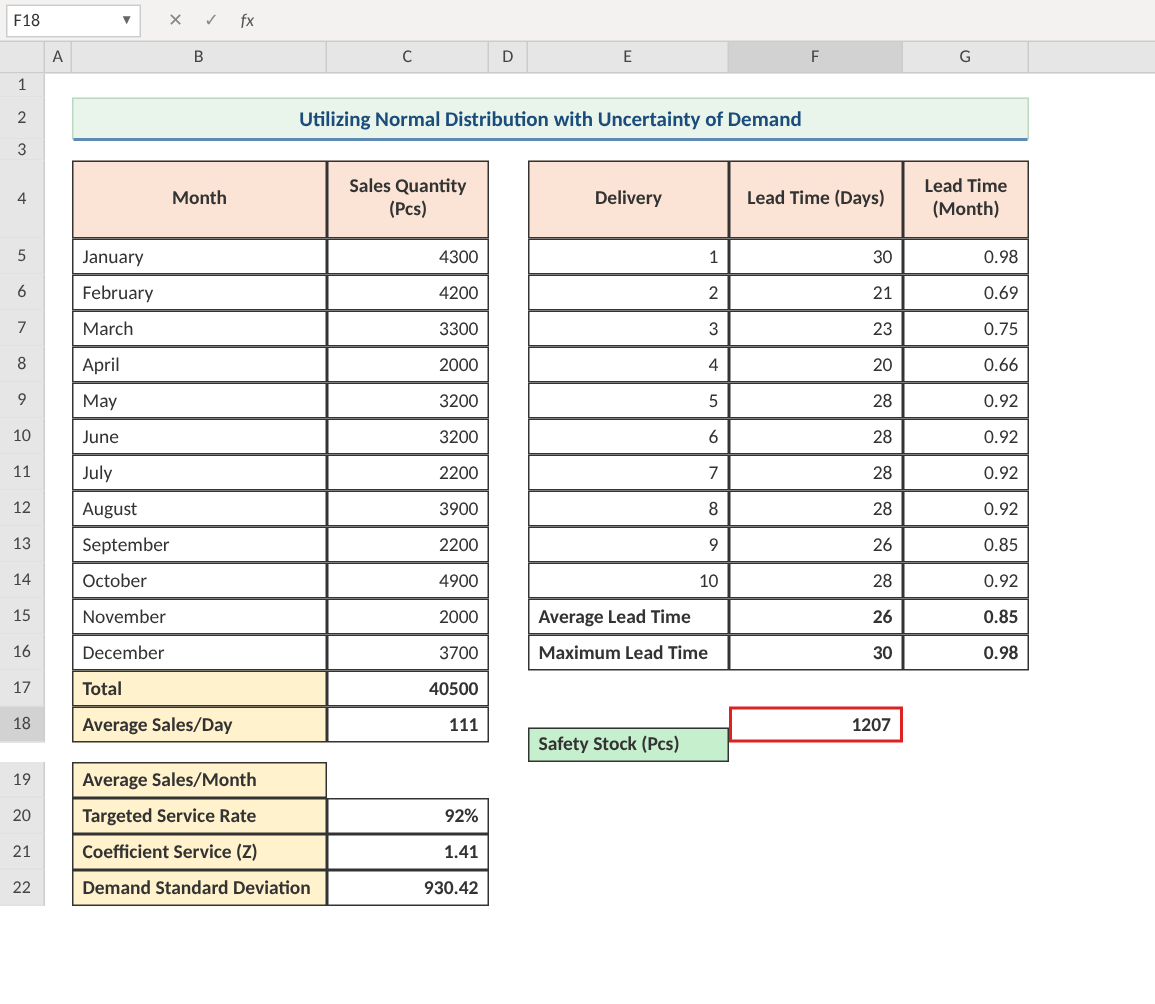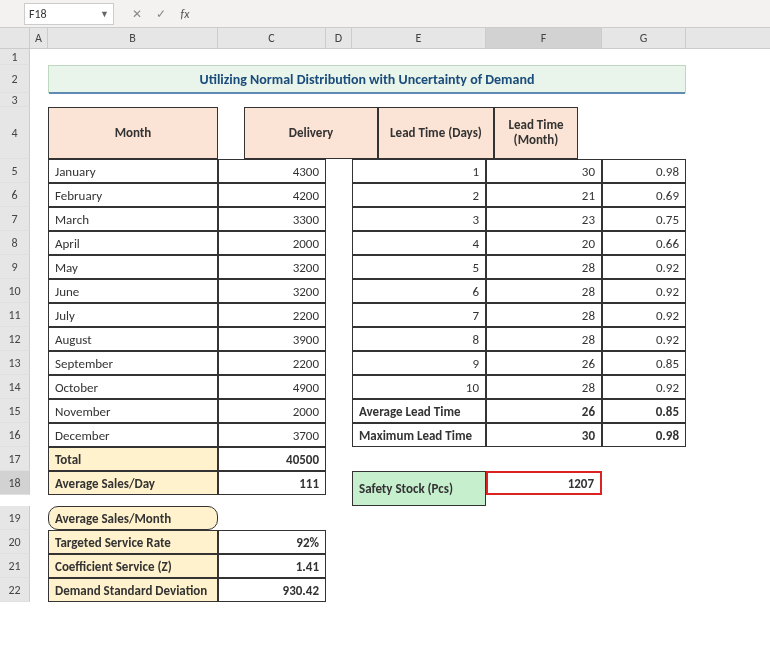--- a/index.html
+++ b/index.html
@@ -1,20 +1,20 @@
 <!DOCTYPE html>
 <html><head>
 <meta charset="utf-8">
 <style>
 * { box-sizing: border-box; margin: 0; padding: 0; }
 body { font-family: Calibri, Arial, sans-serif; font-size: 13px; background: #fff; color: #333; }
 
 
 .formula-bar { display: flex; align-items: center; height: 28px; border-bottom: 1px solid #ccc; background: #f3f2f1; padding: 0 4px; gap: 2px; }
-.name-box { width: 90px; height: 22px; background: #fff; border: 1px solid #ccc; display: flex; align-items: center; justify-content: space-between; padding: 0 4px; font-size: 12px; margin-left: 20px; }
+.name-box { width: 90px; height: 22px; background: #fff; border: 1px solid #ccc; display: flex; align-items: center; justify-content: space-between; padding: 0 4px; font-size: 12px; }
 .name-box .dd { color: #666; font-size: 9px; }
 .fb-btn { width: 22px; height: 22px; display: flex; align-items: center; justify-content: center; font-size: 12px; color: #888; }
 .fx { font-style: italic; font-size: 12px; color: #555; }
 .formula-input { flex: 1; height: 22px; background: #fff; border: 1px solid #ccc; padding: 0 6px; font-size: 13px; display: flex; align-items: center; }
 .formula-hl { border: 2px solid #d22; padding: 2px 4px; margin-left: -4px; }
 
 
 .grid { position: relative; background:#fff; }
 .col-headers { display: flex; background: #e6e6e6; border-bottom: 1px solid #ccc; }
 .corner { width: 30px; height: 20px; border-right: 1px solid #ccc; background:#e6e6e6; }
@@ -96,20 +96,21 @@
       </div>
       <div class="row">
         <div class="rh" style="height: 14px;">3</div>
         <div class="cell blank" style="width: 18px; height: 14px;"></div>
         <div class="cell blank" style="width: 638px; height: 14px;"></div>
       </div>
       <div class="row">
         <div class="rh" style="height: 52px;">4</div>
         <div class="cell blank" style="width: 18px; height: 52px;"></div>
         <div class="cell tbl-head" style="width: 170px; height: 52px;">Month</div>
+        <div class="cell tbl-head" style="width: 108px; height: 52px;">Sales Quantity (Pcs)</div>
         <div class="cell blank" style="width: 26px; height: 52px;"></div>
         <div class="cell tbl-head" style="width: 134px; height: 52px;">Delivery</div>
         <div class="cell tbl-head" style="width: 116px; height: 52px;">Lead Time (Days)</div>
         <div class="cell tbl-head" style="width: 84px; height: 52px;">Lead Time (Month)</div>
       </div>
       <div class="row">
         <div class="rh" style="height: 24px;">5</div>
         <div class="cell blank" style="width: 18px; height: 24px;"></div>
         <div class="cell tbl-cell" style="width: 170px; height: 24px;">January</div>
         <div class="cell tbl-cell right" style="width: 108px; height: 24px;">4300</div>
@@ -237,28 +238,28 @@
         <div class="cell blank" style="width: 134px; height: 24px;"></div>
         <div class="cell blank" style="width: 116px; height: 24px;"></div>
         <div class="cell blank" style="width: 84px; height: 24px;"></div>
       </div>
       <div class="row">
         <div class="rh sel" style="height: 24px;">18</div>
         <div class="cell blank" style="width: 18px; height: 24px;"></div>
         <div class="cell sum-lbl" style="width: 170px; height: 24px;">Average Sales/Day</div>
         <div class="cell sum-val" style="width: 108px; height: 24px;">111</div>
         <div class="cell blank" style="width: 26px; height: 24px;"></div>
-        <div class="cell safety-lbl" style="width: 134px; height: 35px;">Safety Stock (Pcs)</div>
+        <div class="cell safety-lbl" style="width: 134px; height: 23px; margin-top: 14px;">Safety Stock (Pcs)</div>
         <div class="cell safety-val" style="width: 116px; height: 24px;">1207</div>
         <div class="cell blank" style="width: 84px; height: 24px;"></div>
       </div>
       <div class="row">
         <div class="rh" style="height: 24px;">19</div>
         <div class="cell blank" style="width: 18px; height: 24px;"></div>
-        <div class="cell sum-lbl" style="width: 170px; height: 24px; border-radius: 10px;">Average Sales/Month</div>
+        <div class="cell sum-lbl" style="width: 170px; height: 24px;">Average Sales/Month</div>
         <div class="cell blank" style="width: 26px; height: 24px;"></div>
         <div class="cell blank" style="width: 134px; height: 24px;"></div>
         <div class="cell blank" style="width: 116px; height: 24px;"></div>
         <div class="cell blank" style="width: 84px; height: 24px;"></div>
       </div>
       <div class="row">
         <div class="rh" style="height: 24px;">20</div>
         <div class="cell blank" style="width: 18px; height: 24px;"></div>
         <div class="cell sum-lbl" style="width: 170px; height: 24px;">Targeted Service Rate</div>
         <div class="cell sum-val" style="width: 108px; height: 24px;">92%</div>

